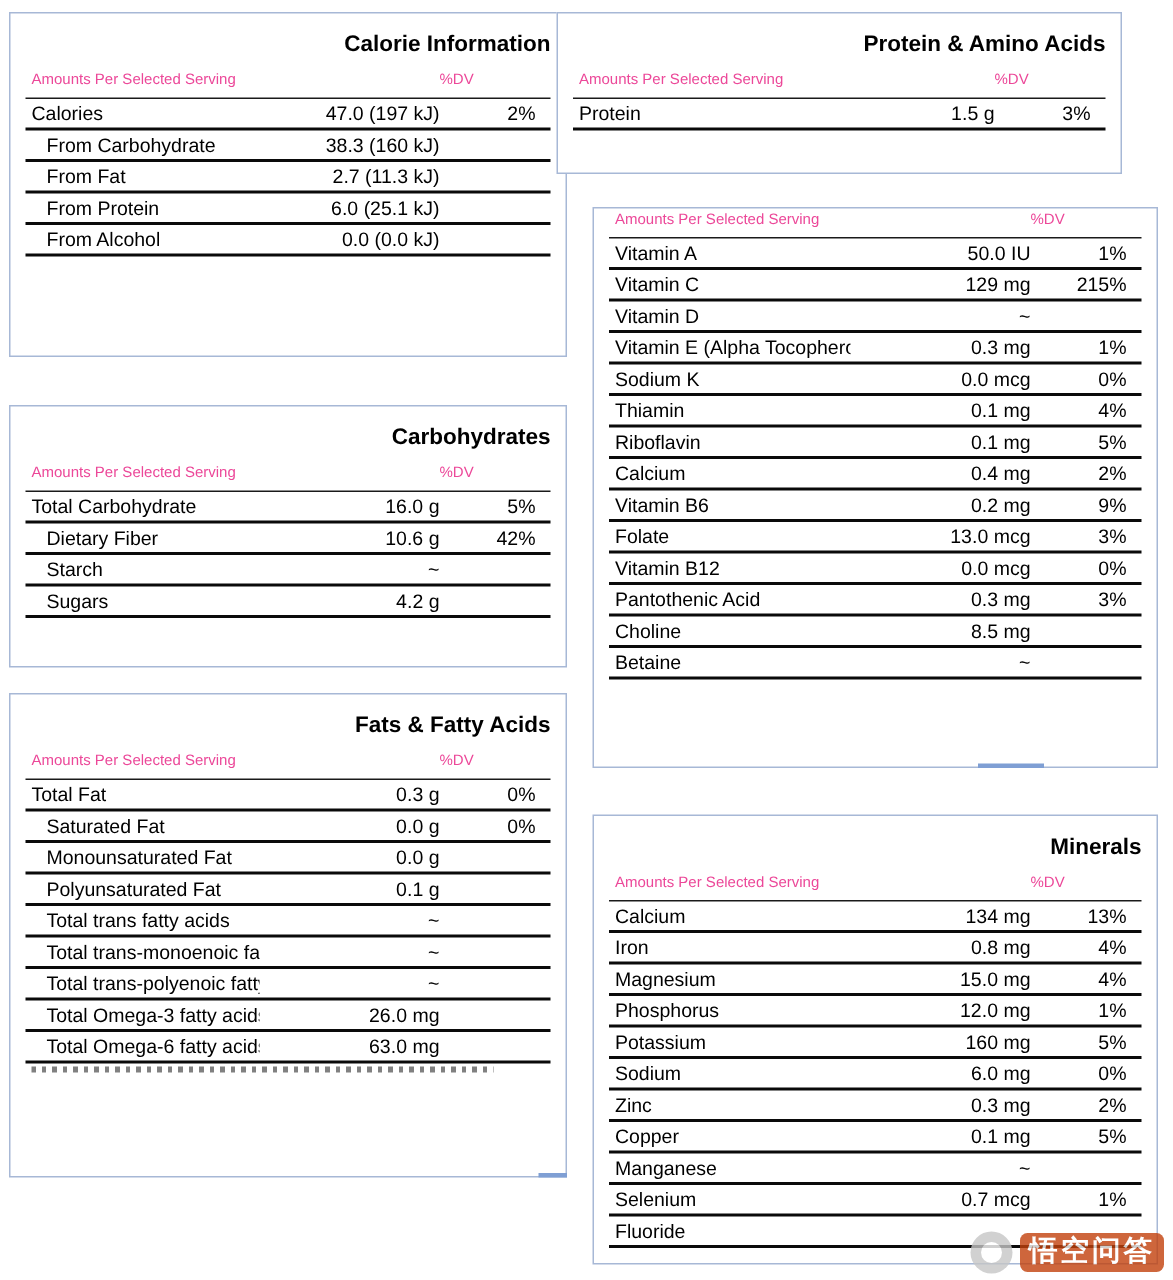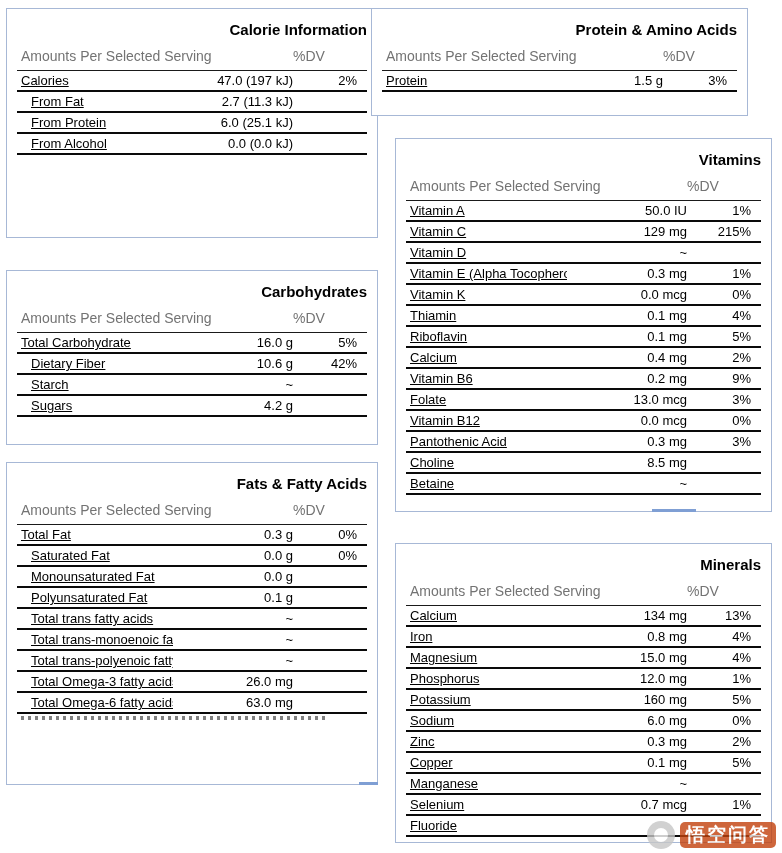--- a/index.html
+++ b/index.html
@@ -27,36 +27,36 @@
     font-size: 15px;
     font-weight: bold;
     color: #000;
   }
 
   .thead {
     display: flex;
     align-items: flex-end;
     padding: 2px 0 6px 0;
     border-bottom: 1px solid #1a1a1a;
-    font-size: 14px;
-    color: #737373;
+    font-size: 10px;
+    color: #ec4899;
   }
   .thead .h-label { flex: 1; padding-left: 4px; }
   .thead .h-dv { width: 64px; text-align: left; padding-right: 10px; }
 
   .row {
     display: flex;
     align-items: center;
     height: 19px;
     border-bottom: 2px solid #0a0a0a;
     font-size: 13px;
     color: #000;
     white-space: nowrap;
   }
-  .row .label { flex: 1; padding-left: 4px; overflow: hidden; text-decoration: underline; }
+  .row .label { flex: 1; padding-left: 4px; overflow: hidden; }
   .row.indent .label { padding-left: 14px; }
   .row .amount { width: 120px; text-align: right; }
   .row .dv { width: 64px; text-align: right; padding-right: 10px; }
 
   
   #panel-calorie  { left: 6px;   top: 8px;   width: 372px; height: 230px; }
   #panel-carbs    { left: 6px;   top: 270px; width: 372px; height: 175px; }
   #panel-fats     { left: 6px;   top: 462px; width: 372px; height: 323px; }
   #panel-protein  { left: 371px; top: 8px;   width: 377px; height: 108px;  }
   #panel-vitamins { left: 395px; top: 138px; width: 377px; height: 374px; }
@@ -126,20 +126,25 @@
       <span class="h-label">Amounts Per Selected Serving</span>
       <span class="h-dv">%DV</span>
     </div>
     <div class="rows">
         <div class="row">
           <span class="label">Calories</span>
           <span class="amount">47.0 (197 kJ)</span>
           <span class="dv">2%</span>
         </div>
         <div class="row indent">
+          <span class="label">From Carbohydrate</span>
+          <span class="amount">38.3 (160 kJ)</span>
+          <span class="dv"></span>
+        </div>
+        <div class="row indent">
           <span class="label">From Fat</span>
           <span class="amount">2.7 (11.3 kJ)</span>
           <span class="dv"></span>
         </div>
         <div class="row indent">
           <span class="label">From Protein</span>
           <span class="amount">6.0 (25.1 kJ)</span>
           <span class="dv"></span>
         </div>
         <div class="row indent">
@@ -245,21 +250,20 @@
     <div class="rows">
         <div class="row">
           <span class="label">Protein</span>
           <span class="amount">1.5 g</span>
           <span class="dv">3%</span>
         </div>
       </div>
   </section>
 
   <section class="panel" id="panel-vitamins">
-    <h2>Vitamins</h2>
     <div class="thead">
       <span class="h-label">Amounts Per Selected Serving</span>
       <span class="h-dv">%DV</span>
     </div>
     <div class="rows">
         <div class="row">
           <span class="label">Vitamin A</span>
           <span class="amount">50.0 IU</span>
           <span class="dv">1%</span>
         </div>
@@ -272,21 +276,21 @@
           <span class="label">Vitamin D</span>
           <span class="amount">~</span>
           <span class="dv"></span>
         </div>
         <div class="row">
           <span class="label">Vitamin E (Alpha Tocopherol)</span>
           <span class="amount">0.3 mg</span>
           <span class="dv">1%</span>
         </div>
         <div class="row">
-          <span class="label">Vitamin K</span>
+          <span class="label">Sodium K</span>
           <span class="amount">0.0 mcg</span>
           <span class="dv">0%</span>
         </div>
         <div class="row">
           <span class="label">Thiamin</span>
           <span class="amount">0.1 mg</span>
           <span class="dv">4%</span>
         </div>
         <div class="row">
           <span class="label">Riboflavin</span>

